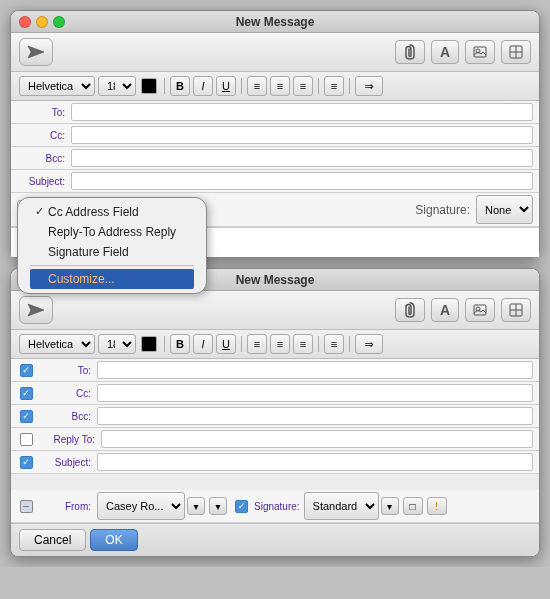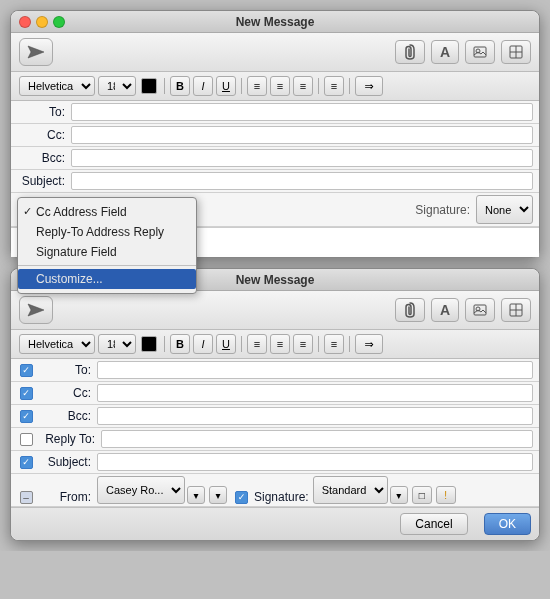--- a/index.html
+++ b/index.html
@@ -137,25 +137,25 @@
       padding: 0;
     }
     .field-row {
       display: flex;
       align-items: center;
       border-bottom: 1px solid #d0d0d0;
       min-height: 22px;
       padding: 2px 0;
     }
     .field-label {
-      color: #0f172a;
+      color: #4c1d95;
       text-align: right;
       padding-right: 6px;
       padding-left: 6px;
-      font-size: 12px;
+      font-size: 10px;
       min-width: 60px;
       font-weight: 500;
     }
     .field-input {
       flex: 1;
       border: none;
       background: white;
       border: 1px solid #c0c0c0;
       border-radius: 2px;
       height: 18px;
@@ -201,45 +201,45 @@
       height: 29px;
       cursor: pointer;
       margin-right: 6px;
     }
 
     
     .dropdown-menu {
       position: absolute;
       background: #f0f0f0;
       border: 1px solid #888;
-      border-radius: 4px;
+      border-radius: 12px;
       box-shadow: 2px 2px 8px rgba(0,0,0,0.3);
       z-index: 100;
       left: 6px;
       top: 186px;
       min-width: 180px;
-      padding: 4px 0;
+      padding: 4px 12px;
     }
     .menu-item {
       padding: 3px 18px;
       font-size: 12px;
       color: #222;
       cursor: pointer;
       white-space: nowrap;
       position: relative;
     }
     .menu-item.checked::before {
       content: '✓';
       position: absolute;
       left: 5px;
       font-size: 11px;
     }
     .menu-item.highlighted {
       background: #2a5db0;
-      color: #e5e5e5;
+      color: #fdba74;
       border-radius: 2px;
     }
     .menu-separator {
       height: 1px;
       background: #c0c0c0;
       margin: 3px 0;
     }
 
     
     .body-area {
@@ -283,25 +283,26 @@
     }
     .checkbox.partial::after {
       content: '–';
       color: #555;
       font-size: 10px;
       line-height: 1;
     }
 
     .from-row {
       display: flex;
-      align-items: flex-end;
+      align-items: center;
       border-bottom: 1px solid #d0d0d0;
       min-height: 24px;
       padding: 2px 0;
       background: #f5f5f5;
+      margin-top: 16px;
     }
     .from-select {
       background: linear-gradient(to bottom, #f8f8f8, #e0e0e0);
       border: 1px solid #aaa;
       border-radius: 3px;
       padding: 3px 4px;
       font-size: 11px;
       height: 28px;
       cursor: pointer;
     }
@@ -317,22 +318,22 @@
       font-size: 10px;
       cursor: pointer;
       margin: 0 2px;
     }
 
     .bottom-bar {
       background: linear-gradient(to bottom, #e8e8e8, #d8d8d8);
       border-top: 1px solid #c0c0c0;
       padding: 5px 8px;
       display: flex;
-      justify-content: flex-end;
-      gap: 16px;
+      justify-content: flex-start;
+      gap: 4px;
       border-radius: 0 0 8px 8px;
     }
     .action-btn {
       background: linear-gradient(to bottom, #f8f8f8, #d8d8d8);
       border: 1px solid #aaa;
       border-radius: 4px;
       padding: 3px 14px;
       font-size: 12px;
       cursor: pointer;
       height: 22px;

